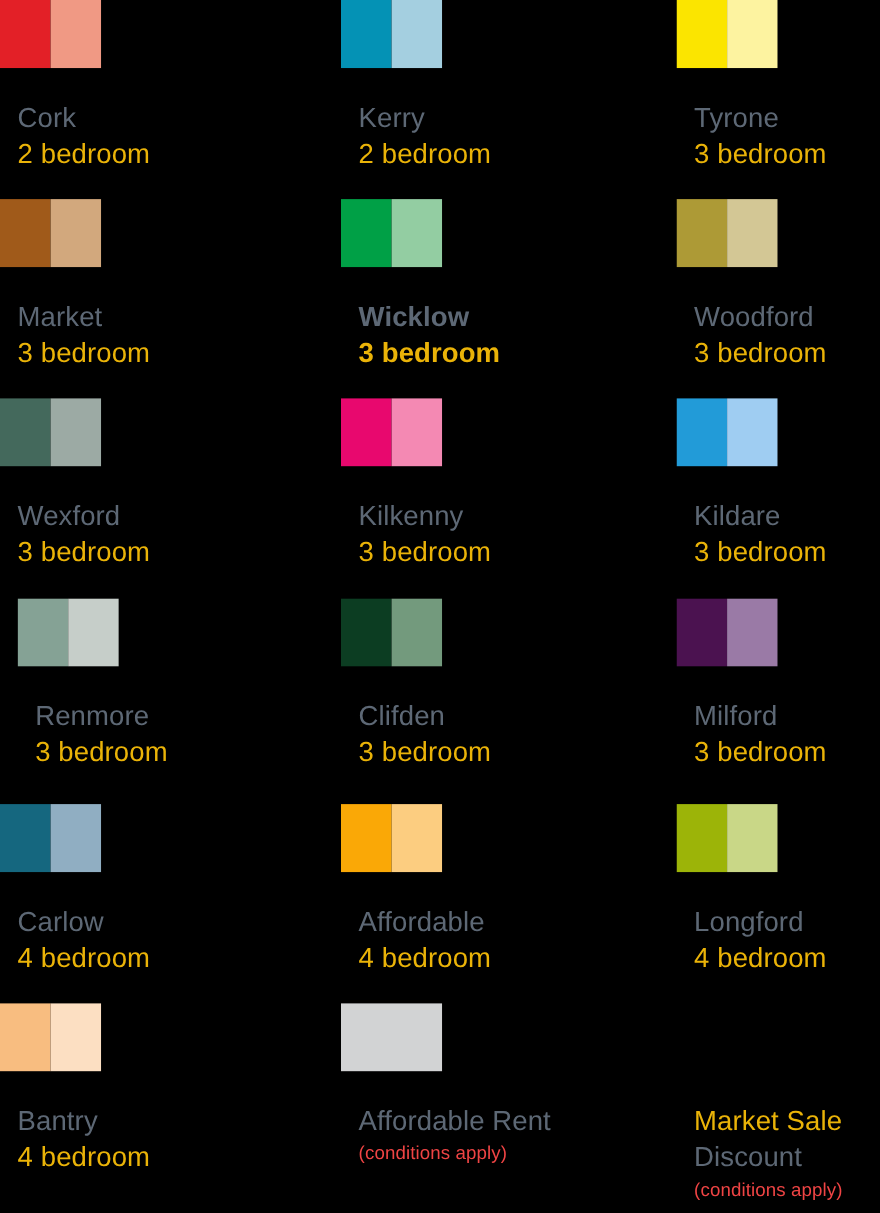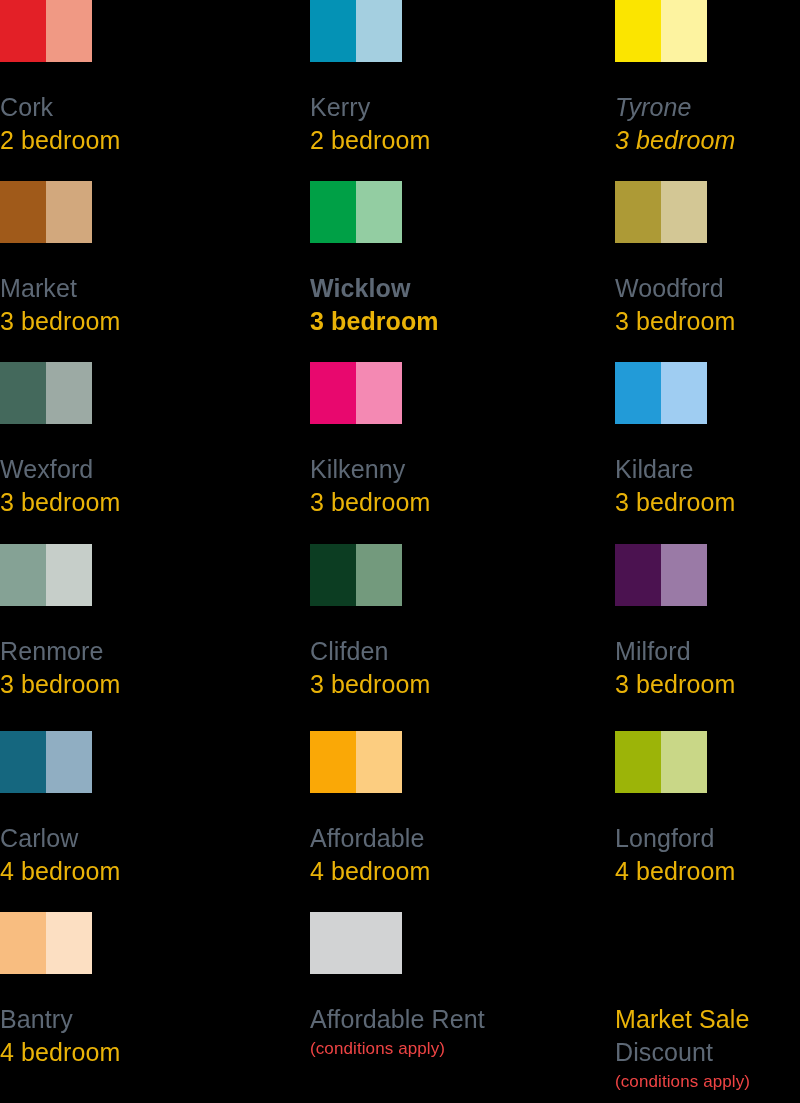--- a/index.html
+++ b/index.html
@@ -46,20 +46,21 @@
     margin-top: 29px;
   }
 
   .label-line {
     display: block;
     color: #5c6774;
     font-size: 25px;
     line-height: 33px;
     letter-spacing: 0.1px;
     white-space: nowrap;
+    margin-left: 16px;
   }
   .label-line.name {
     color: #5d6875;
   }
   .label-line.sub {
     color: #eab308;
   }
   .label-line.fineprint {
     font-size: 17px;
     line-height: 26px;
@@ -84,21 +85,21 @@
     <div class="legend-item" style="left: 310px; top: 0px;">
       <div class="swatch">
         <div class="half primary" style="background: rgb(4, 146, 181);"></div>
         <div class="half secondary" style="background: rgb(164, 207, 224);"></div>
       </div>
       <div class="labels">
         <span class="label-line name">Kerry</span>
         <span class="label-line sub">2 bedroom</span>
       </div>
     </div>
-    <div class="legend-item" style="left: 615px; top: 0px; font-style: italic;">
+    <div class="legend-item" style="left: 615px; top: 0px;">
       <div class="swatch">
         <div class="half primary" style="background: rgb(251, 229, 0);"></div>
         <div class="half secondary" style="background: rgb(253, 243, 160);"></div>
       </div>
       <div class="labels">
         <span class="label-line name">Tyrone</span>
         <span class="label-line sub">3 bedroom</span>
       </div>
     </div>
     <div class="legend-item" style="left: 0px; top: 181px;">
@@ -154,21 +155,21 @@
     <div class="legend-item" style="left: 615px; top: 362px;">
       <div class="swatch">
         <div class="half primary" style="background: rgb(34, 155, 216);"></div>
         <div class="half secondary" style="background: rgb(159, 205, 242);"></div>
       </div>
       <div class="labels">
         <span class="label-line name">Kildare</span>
         <span class="label-line sub">3 bedroom</span>
       </div>
     </div>
-    <div class="legend-item" style="left: 0px; top: 544px;">
+    <div class="legend-item" style="left: 0px; top: 544px; padding-left: 16px;">
       <div class="swatch">
         <div class="half primary" style="background: rgb(133, 162, 149);"></div>
         <div class="half secondary" style="background: rgb(198, 206, 201);"></div>
       </div>
       <div class="labels">
         <span class="label-line name">Renmore</span>
         <span class="label-line sub">3 bedroom</span>
       </div>
     </div>
     <div class="legend-item" style="left: 310px; top: 544px;">

